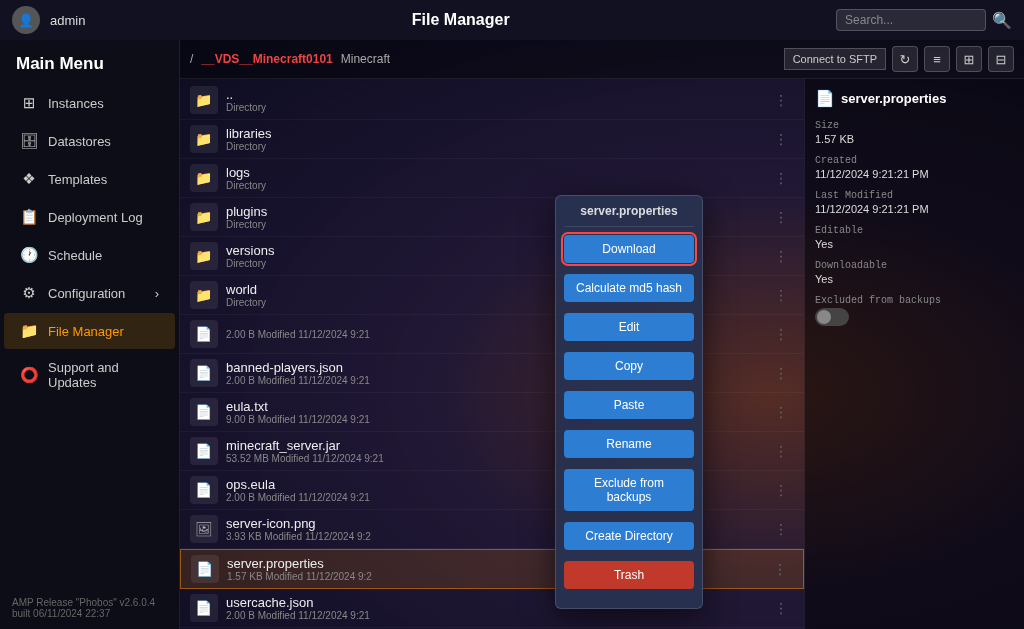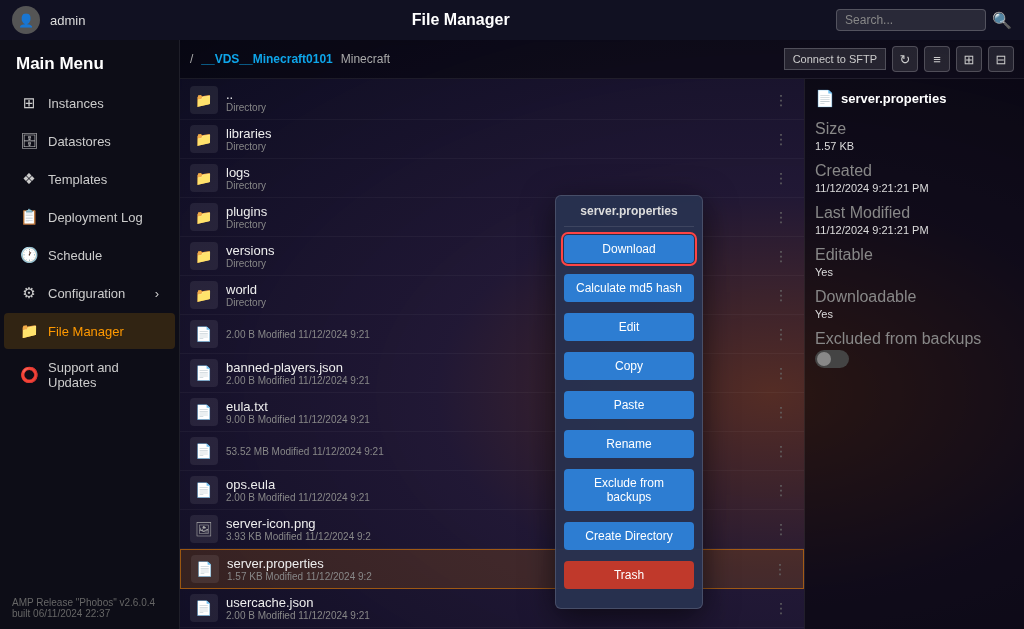--- a/index.html
+++ b/index.html
@@ -144,21 +144,21 @@
     .fm-breadcrumb {
       display: flex;
       align-items: center;
       gap: 4px;
       font-size: 12px;
     }
     .fm-breadcrumb-item {
       color: #aaa;
       cursor: pointer;
     }
-    .fm-breadcrumb-item.current { color: #0ea5e9; font-weight: 600; }
+    .fm-breadcrumb-item.current { color: #ef4444; font-weight: 600; }
     .fm-breadcrumb-sep { color: #666; }
     .fm-toolbar {
       display: flex; align-items: center; gap: 6px;
     }
     .fm-toolbar-btn {
       background: rgba(255,255,255,0.1);
       border: 1px solid rgba(255,255,255,0.2);
       border-radius: 0;
       color: #ccc;
       padding: 4px 8px;
@@ -228,23 +228,24 @@
       font-weight: 600;
       color: #fff;
       margin-bottom: 12px;
       display: flex; align-items: center; gap: 6px;
     }
     .props-title .doc-icon { font-size: 16px; color: #ccc; }
     .props-row {
       margin-bottom: 10px;
     }
     .props-label {
-      font-size: 16px;
+      font-size: 10px;
       color: #888;
       margin-bottom: 2px;
+      font-family: Liberation Mono, monospace;
     }
     .props-value {
       font-size: 11px;
       color: #ddd;
       word-break: break-all;
     }
     .props-toggle {
       width: 34px; height: 18px;
       background: #444;
       border-radius: 9px;
@@ -464,20 +465,21 @@
             <div class="file-icon">📄</div>
             <div class="file-info">
               <div class="file-name">eula.txt</div>
               <div class="file-meta">9.00 B Modified 11/12/2024 9:21</div>
             </div>
             <span class="file-more">⋮</span>
           </div>
           <div class="file-row">
             <div class="file-icon">📄</div>
             <div class="file-info">
+              <div class="file-name">minecraft_server.jar</div>
               <div class="file-meta">53.52 MB Modified 11/12/2024 9:21</div>
             </div>
             <span class="file-more">⋮</span>
           </div>
           <div class="file-row">
             <div class="file-icon">📄</div>
             <div class="file-info">
               <div class="file-name">ops.eula</div>
               <div class="file-meta">2.00 B Modified 11/12/2024 9:21</div>
             </div>

